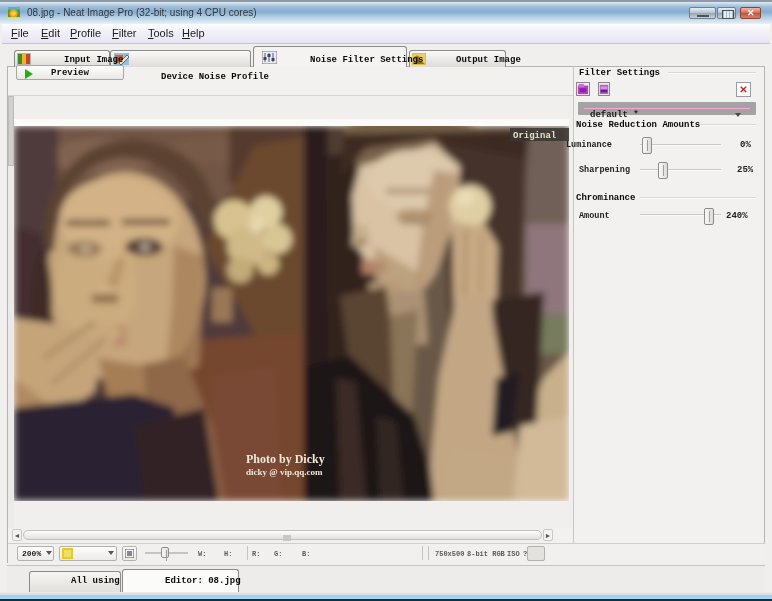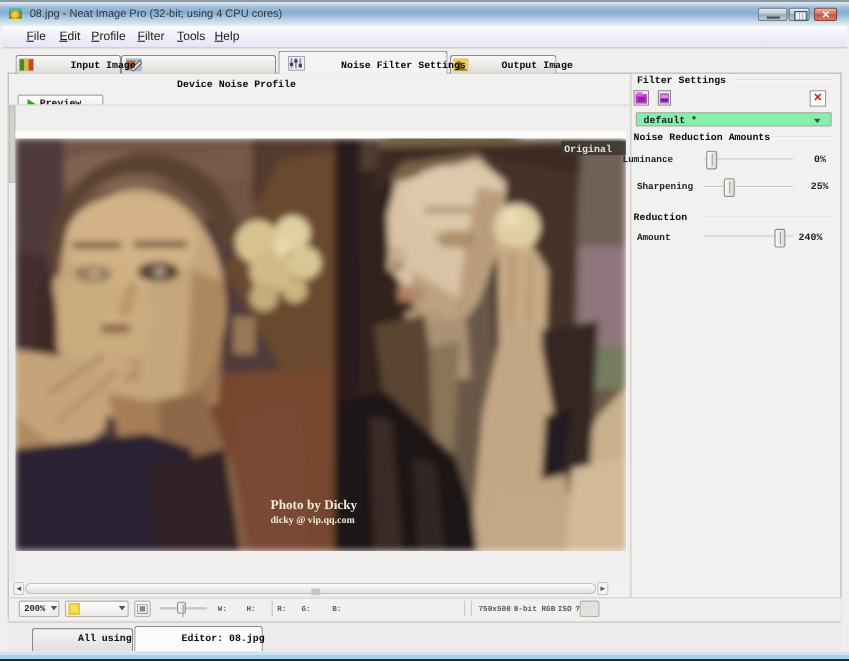--- a/index.html
+++ b/index.html
@@ -20,52 +20,52 @@
 #btnmin { left:689px; width:27px; }
 #btnmax { left:717px; width:19px; }
 #btnclose { left:740px; width:21px; background:linear-gradient(#f0b8a8, #d4705c 45%, #c05540 55%, #d8826e); border-color:#8c4434; }
 #btnmin:after { content:""; position:absolute; left:7px; top:7px; width:12px; height:2px; background:#47535c; }
 #btnmax:after { content:""; position:absolute; left:4px; top:2px; width:10px; height:7px; border:1px solid #47535c; background:repeating-linear-gradient(90deg,#aab8c2 0 1px,#e8eef2 1px 3px); }
 #btnclose:after { content:"\2715"; position:absolute; left:6px; top:0px; font-size:9px; font-weight:bold; color:#fff; }
 
 #menubar { left:2px; top:24px; width:768px; height:20px;
   background:linear-gradient(#fdfdfe 0%, #f2f1f8 40%, #e7e5f3 100%);
   border-bottom:1px solid #c5c4cc; }
-.menuitem { position:absolute; top:27px; font-size:11px; color:#1c1c1c;margin-left:13px; }
+.menuitem { position:absolute; top:27px; font-size:11px; color:#1c1c1c; }
 .menuitem span { text-decoration:underline; }
 
 .tab { position:absolute; border:1px solid #8a8a88; border-bottom:none; border-radius:3px 3px 0 0;
   background:linear-gradient(#f9f9f8, #e9e7e4 60%, #dedcd8); }
 .tab.active { background:#f4f3f1; }
 .tabtxt { position:absolute; font-family:"Liberation Mono", monospace; font-weight:bold; font-size:9px; letter-spacing:0px; color:#0a0a0a; white-space:nowrap;margin-left:23px; }
 
 #pane { left:7px; top:66px; width:758px; height:497px; background:#f2f1ef; border:1px solid #b5b3af; border-bottom:none; }
 
-#prevbtn { left:16px; top:86px; width:78px; height:15px; border:1px solid #a8a8a2; border-radius:2px;
+#prevbtn { left:16px; top:65px; width:108px; height:15px; border:1px solid #a8a8a2; border-radius:2px;
   background:linear-gradient(#fefefe,#e9e8e5); }
 #prevbtn .tri { position:absolute; left:8px; top:3px; width:0; height:0; border-left:8px solid #22b014; border-top:5px solid transparent; border-bottom:5px solid transparent; }
 #prevbtn .lbl { position:absolute; left:0; right:0; top:1.5px; text-align:center; font-family:"Liberation Mono",monospace; font-weight:bold; font-size:9px; color:#111; }
 
 #viewport { left:8px; top:95px; width:565px; height:433px; background:#f0efed; border-top:1px solid #d8d6d2; }
 #whitestrip { left:14px; top:119px; width:555px; height:7px; background:#fbfbfa; }
 #photo { left:14px; top:126px; width:555px; height:375px; }
 #vline-right { left:573px; top:66px; width:1px; height:477px; background:#c9c7c3; }
 
 #vsb { left:8px; top:96px; width:6px; height:432px; background:#eceae8; }
 #vsb .th { position:absolute; left:0; top:0; width:6px; height:70px; background:#d2d0cc; border:1px solid #bdbbb7; }
 
 #hsb { left:12px; top:528px; width:541px; height:14px; background:#f1f0ee; }
 #hsb .ar { position:absolute; top:1px; width:10px; height:12px; background:#f4f3f1; border:1px solid #c9c7c3; border-radius:2px; font-size:7px; color:#555; text-align:center; line-height:11px; }
 #hsb .tr { position:absolute; left:11px; right:11px; top:2px; height:10px; background:linear-gradient(#fdfdfd,#e3e1de); border:1px solid #c2c0bc; border-radius:5px; }
 #hsb .grip { position:absolute; left:50%; top:4px; width:8px; height:6px; background:#c9c7c3; }
 
 #fstitle { left:579px; top:68px; }
 .icbtn { position:absolute; top:82px; width:14px; height:14px; border:1px solid #888; }
 #xbtn { left:736px; top:82px; width:15px; height:15px; background:#fdfdfc; border:1px solid #9a98a0; color:#cc2222; font-size:10px; font-weight:bold; text-align:center; line-height:13px; }
-#dropdown { left:578px; top:102px; width:178px; height:13px; background:#86efac; border:1px solid #a3a3a3; border-radius:1px; }
+#dropdown { left:578px; top:102px; width:178px; height:13px; background:#f9a8d4; border:6px solid #a3a3a3; border-radius:1px; }
 #dropdown .txt { position:absolute; left:6px; top:2px; font-family:"Liberation Mono",monospace; font-weight:bold; font-size:9px; color:#222; }
 #dropdown .arr { position:absolute; right:9px; top:5px; width:0; height:0; border-top:4px solid #4a4a4a; border-left:3.5px solid transparent; border-right:3.5px solid transparent; }
 .hdr { position:absolute; font-family:"Liberation Mono",monospace; font-weight:bold; font-size:9px; color:#0a0a0a; white-space:nowrap; }
 .hline { position:absolute; height:2px; border-top:1px solid #d9d7d3; border-bottom:1px solid #fcfcfb; }
 .slbl { position:absolute; font-family:"Liberation Mono",monospace; font-weight:bold; font-size:8.5px; color:#222; white-space:nowrap; }
 .strack { position:absolute; width:81px; height:2px; background:#c9c7c3; border-bottom:1px solid #fbfbfa; }
 .sthumb { position:absolute; width:10px; height:17px; background:linear-gradient(90deg,#fafaf9,#dddbd7); border:1px solid #8e8c88; border-radius:2px; }
 .sthumb:after { content:""; position:absolute; left:4px; top:2px; width:1px; height:11px; background:#a0a09c; }
 .sval { position:absolute; font-family:"Liberation Mono",monospace; font-weight:bold; font-size:9px; color:#222; }
 
@@ -313,21 +313,21 @@
 <div class="hdr" style="left:576px; top:120px;">Noise Reduction Amounts</div>
 <div class="hline" style="left:700px; top:124px; width:56px;"></div>
 <div class="slbl" style="left:566px; top:140px;">Luminance</div>
 <div class="strack" style="left:640px; top:144px;"></div>
 <div class="sthumb" style="left:642px; top:137px;"></div>
 <div class="sval" style="left:740px; top:140px;">0%</div>
 <div class="slbl" style="left:579px; top:165px;">Sharpening</div>
 <div class="strack" style="left:640px; top:169px;"></div>
 <div class="sthumb" style="left:658px; top:162px;"></div>
 <div class="sval" style="left:737px; top:165px;">25%</div>
-<div class="hdr" style="left:576px; top:193px;">Reduction</div>
+<div class="hdr" style="left:576px; top:193px;">Chrominance</div>
 <div class="hline" style="left:640px; top:197px; width:116px;"></div>
 <div class="slbl" style="left:579px; top:211px;">Amount</div>
 <div class="strack" style="left:640px; top:214px;"></div>
 <div class="sthumb" style="left:704px; top:208px;"></div>
 <div class="sval" style="left:726px; top:211px;">240%</div>
 
 <div class="abs" id="statusbar"></div>
 <div class="sbtn" style="left:17px; width:37px;"></div>
 <div class="sbtxt" style="left:22px; top:549px;">200%</div>
 <div class="darr" style="left:46px; top:551px;"></div>

